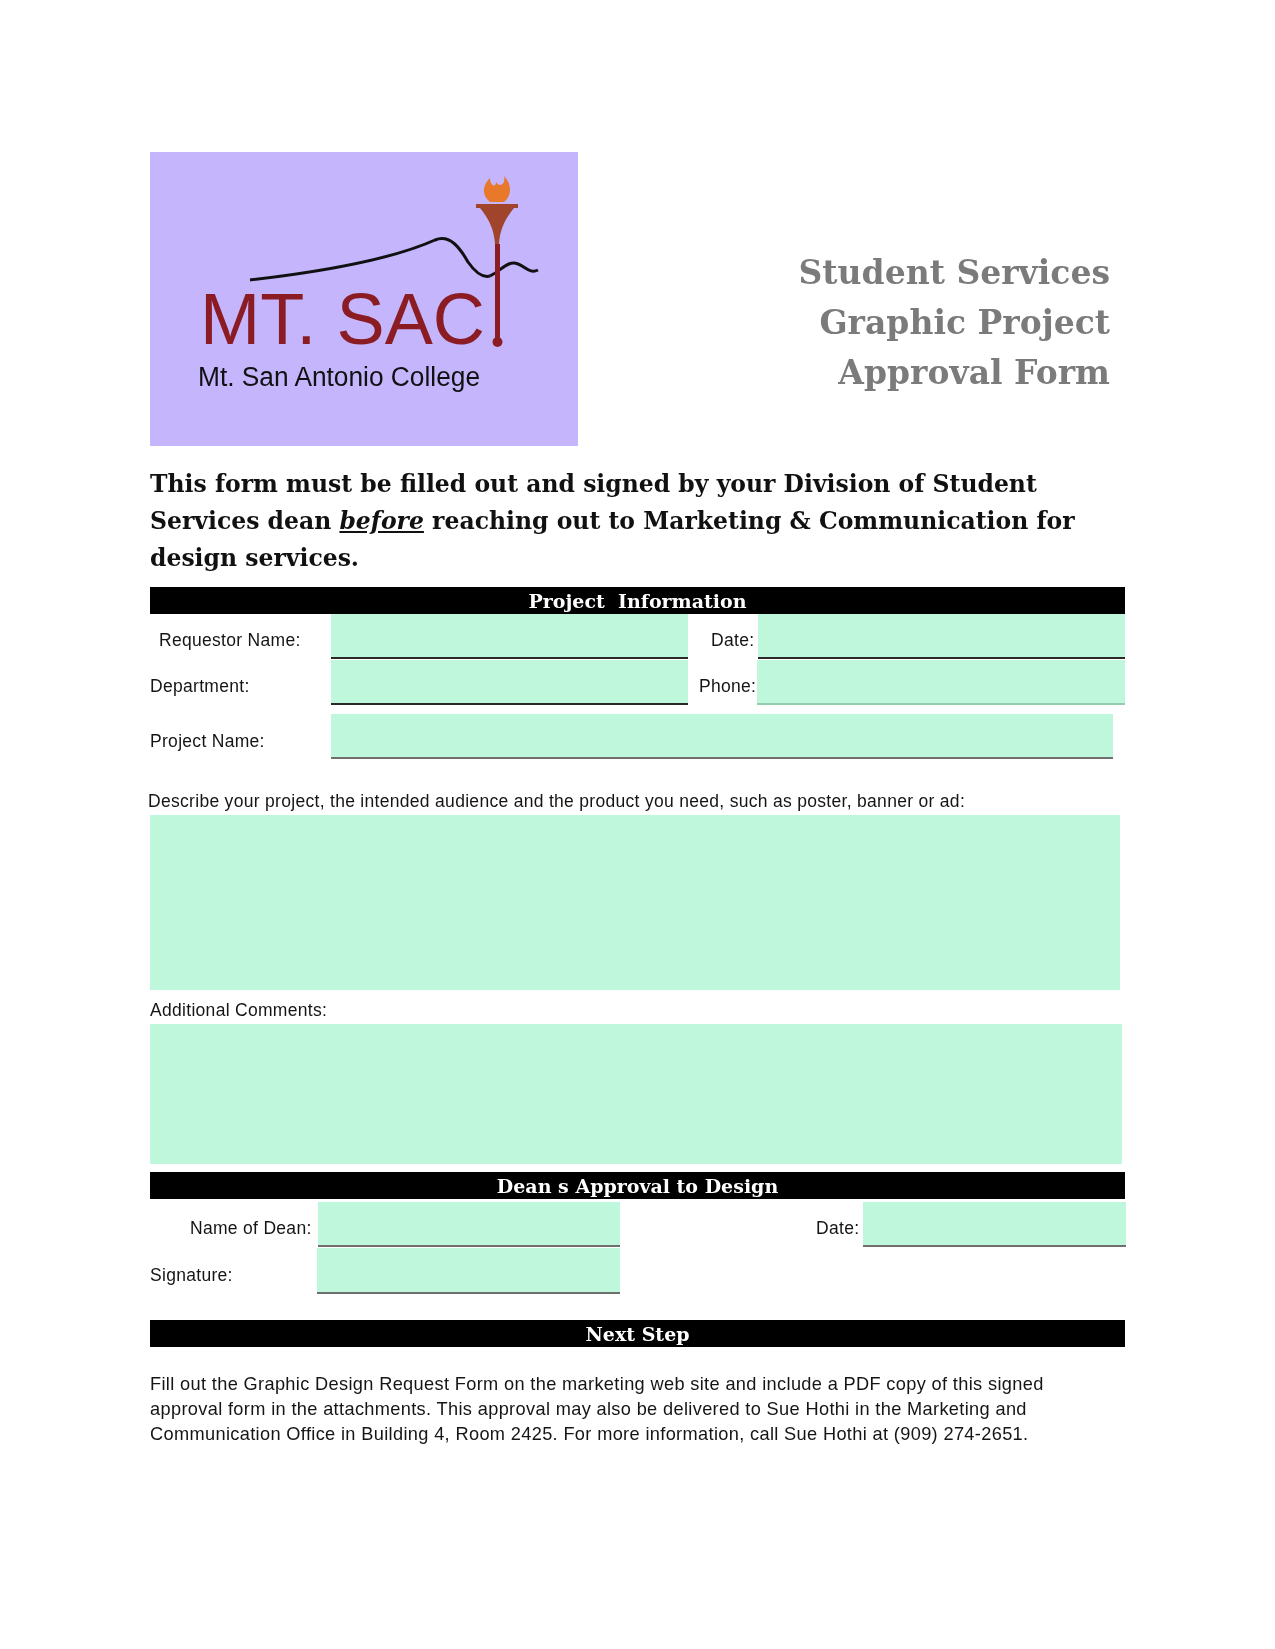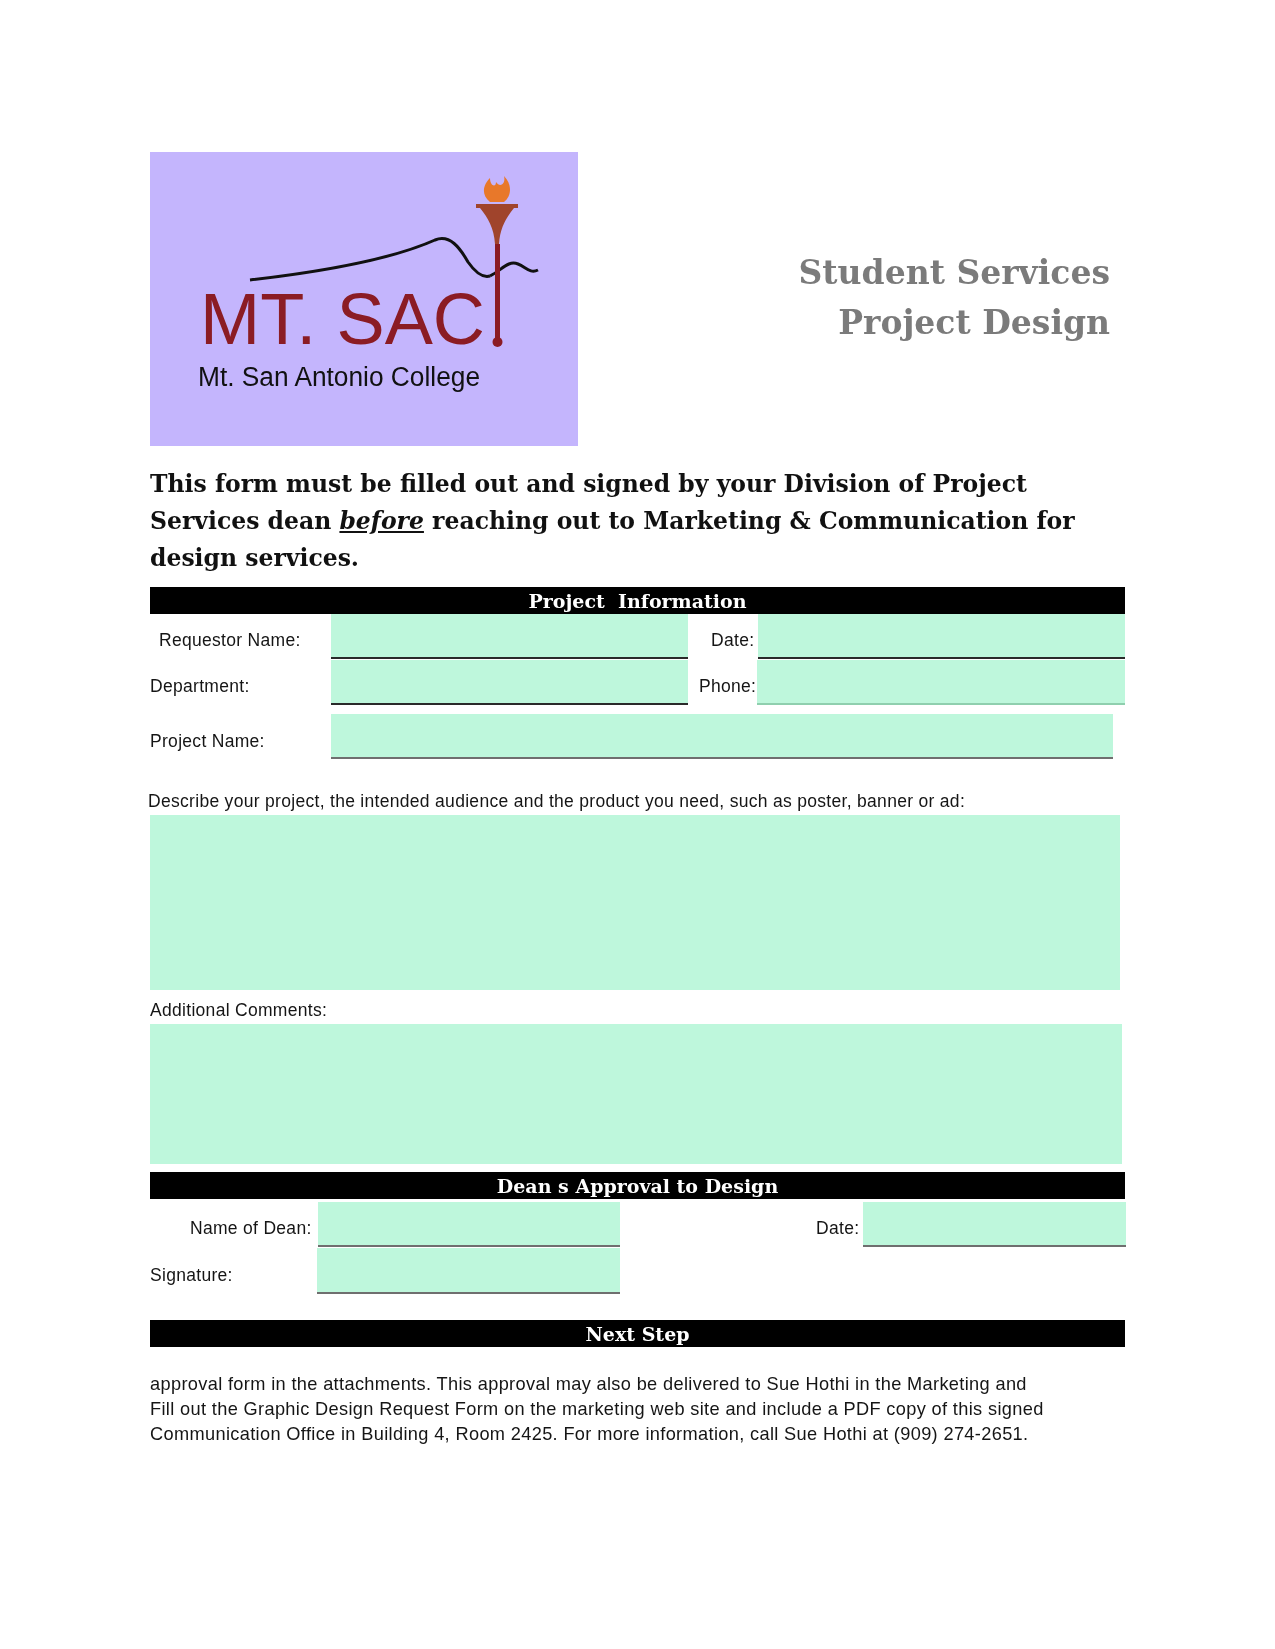--- a/index.html
+++ b/index.html
@@ -43,25 +43,26 @@
     <rect x="345" y="92" width="5" height="95" fill="#8b1c24"></rect>
     <circle cx="347.5" cy="190" r="5" fill="#8b1c24"></circle>
 
     <text x="50" y="192" font-family="Liberation Sans, sans-serif" font-size="72" fill="#8b1c24" textLength="285" lengthAdjust="spacingAndGlyphs">MT. SAC</text>
     <text x="48" y="234" font-family="Liberation Sans, sans-serif" font-size="27" fill="#111" textLength="282" lengthAdjust="spacingAndGlyphs">Mt. San Antonio College</text>
   </svg>
 </div>
 
 <div class="abs title">
   <div>Student Services</div>
-  <div>Project Design</div>
+  <div>Graphic Project</div>
+  <div>Approval Form</div>
 </div>
 
 <div class="abs intro">
-  <span>This form must be filled out and signed by your Division of Project Services dean </span><em>before</em><span> reaching out to Marketing &amp; Communication for design services.</span>
+  <span>This form must be filled out and signed by your Division of Student Services dean </span><em>before</em><span> reaching out to Marketing &amp; Communication for design services.</span>
 </div>
 
 <div class="abs bar" style="top:587px;">Project  Information</div>
 
 <div class="abs label" style="left:159px; top:630px;">Requestor Name:</div>
 <input class="abs field" style="left: 331px; top: 614px; width: 357px; height: 45px;" value="">
 
 <div class="abs label" style="left:711px; top:630px;">Date:</div>
 <input class="abs field" style="left: 758px; top: 614px; width: 367px; height: 45px;" value="">
 
@@ -87,16 +88,16 @@
 
 <div class="abs label" style="left:816px; top:1218px;">Date:</div>
 <input class="abs field grey" style="left: 863px; top: 1202px; width: 263px; height: 45px;" value="">
 
 <div class="abs label" style="left:150px; top:1265px;">Signature:</div>
 <input class="abs field grey" style="left: 317px; top: 1248px; width: 303px; height: 46px;" value="">
 
 <div class="abs bar" style="top:1320px;">Next Step</div>
 
 <div class="abs para">
+  <div>Fill out the Graphic Design Request Form on the marketing web site and include a PDF copy of this signed</div>
   <div>approval form in the attachments. This approval may also be delivered to Sue Hothi in the Marketing and</div>
-  <div>Fill out the Graphic Design Request Form on the marketing web site and include a PDF copy of this signed</div>
   <div>Communication Office in Building 4, Room 2425. For more information, call Sue Hothi at (909) 274-2651.</div>
 </div>
 
 </body></html>

